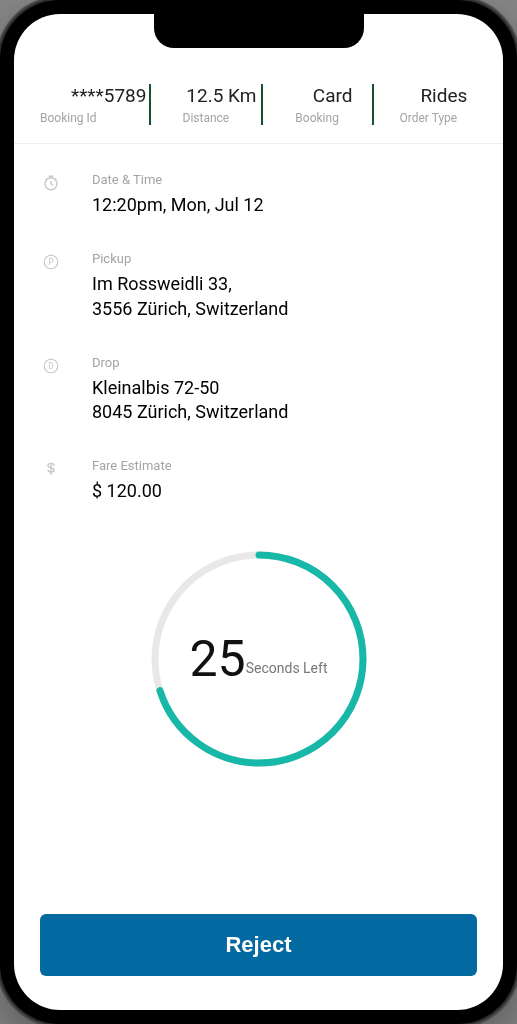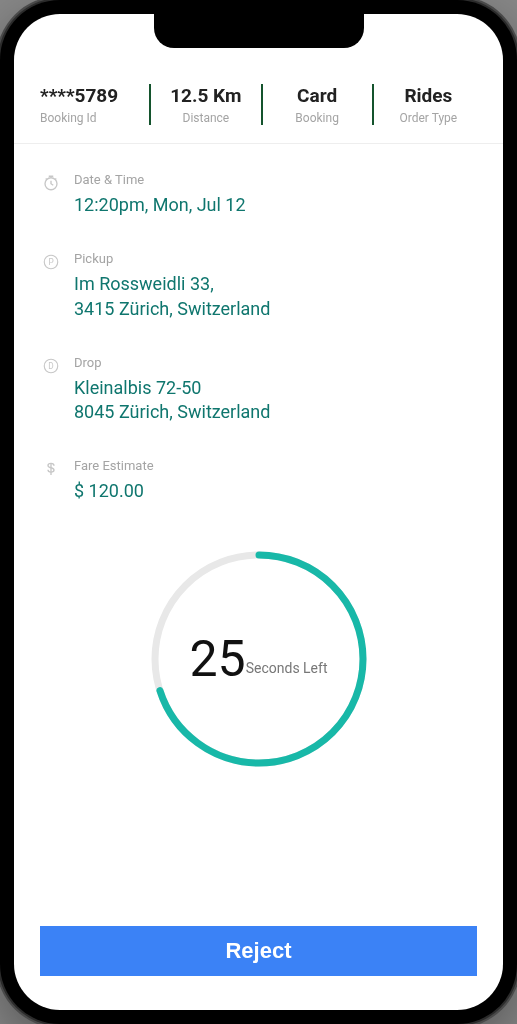--- a/index.html
+++ b/index.html
@@ -51,50 +51,51 @@
     }
     .stat {
       flex: 1;
       text-align: center;
       border-left: 2px solid #14532d;
     }
     .stat:first-child { border-left: 0; text-align: left; padding-left: 6px; }
     .stat-val {
       font-size: 19px;
       color: #222;
-      font-weight: 700;
+      font-weight: 400;
       margin-bottom: 4px;
+      margin-left: 31px;
     }
     .stat-lbl {
       font-size: 12px;
       color: #a4a4a4;
     }
 
     .details { padding: 28px 28px 0; }
     .row {
       display: flex;
-      gap: 14px;
+      gap: 32px;
       margin-bottom: 34px;
     }
     .row .icon {
       width: 18px;
       flex-shrink: 0;
       color: #c7c7c7;
       margin-top: 2px;
     }
     .row .body { flex: 1; }
     .row .lbl {
       font-size: 13px;
       color: #a4a4a4;
       margin-bottom: 6px;
     }
     .row .val {
       font-size: 18px;
       line-height: 1.35;
-      color: #0f766e;
+      color: #000000;
       white-space: pre-line;
     }
 
     .timer-wrap {
       display: flex;
       justify-content: center;
       padding: 6px 0 18px;
     }
     .timer {
       position: relative;
@@ -122,27 +123,27 @@
       margin-top: 18px;
     }
 
     .reject-wrap {
       position: absolute;
       left: 0; right: 0; bottom: 34px;
       padding: 0 26px;
     }
     .reject {
       width: 100%;
-      background: #3b82f6;
+      background: #0369a1;
       color: #fff;
       border: 0;
-      height: 50px;
+      height: 62px;
       font-size: 22px;
       font-weight: 600;
-      border-radius: 0;
+      border-radius: 6px;
       cursor: pointer;
     }
   </style>
 </head>
 <body>
 
 <div class="phone-frame">
 
   <div class="screen">
     <div class="notch"></div>
@@ -188,21 +189,21 @@
         <div class="row">
           <div class="icon">
             <svg viewBox="0 0 24 24" width="18" height="18" fill="none" stroke="currentColor" stroke-width="1.5">
               <circle cx="12" cy="12" r="9"></circle>
               <text x="12" y="16" text-anchor="middle" font-size="11" fill="currentColor" stroke="none">P</text>
             </svg>
           </div>
           <div class="body">
             <div class="lbl">Pickup</div>
             <div class="val">Im Rossweidli 33,
-3415 Zürich, Switzerland</div>
+3556 Zürich, Switzerland</div>
           </div>
         </div>
 
         <div class="row">
           <div class="icon">
             <svg viewBox="0 0 24 24" width="18" height="18" fill="none" stroke="currentColor" stroke-width="1.5">
               <circle cx="12" cy="12" r="9"></circle>
               <text x="12" y="16" text-anchor="middle" font-size="11" fill="currentColor" stroke="none">D</text>
             </svg>
           </div>

